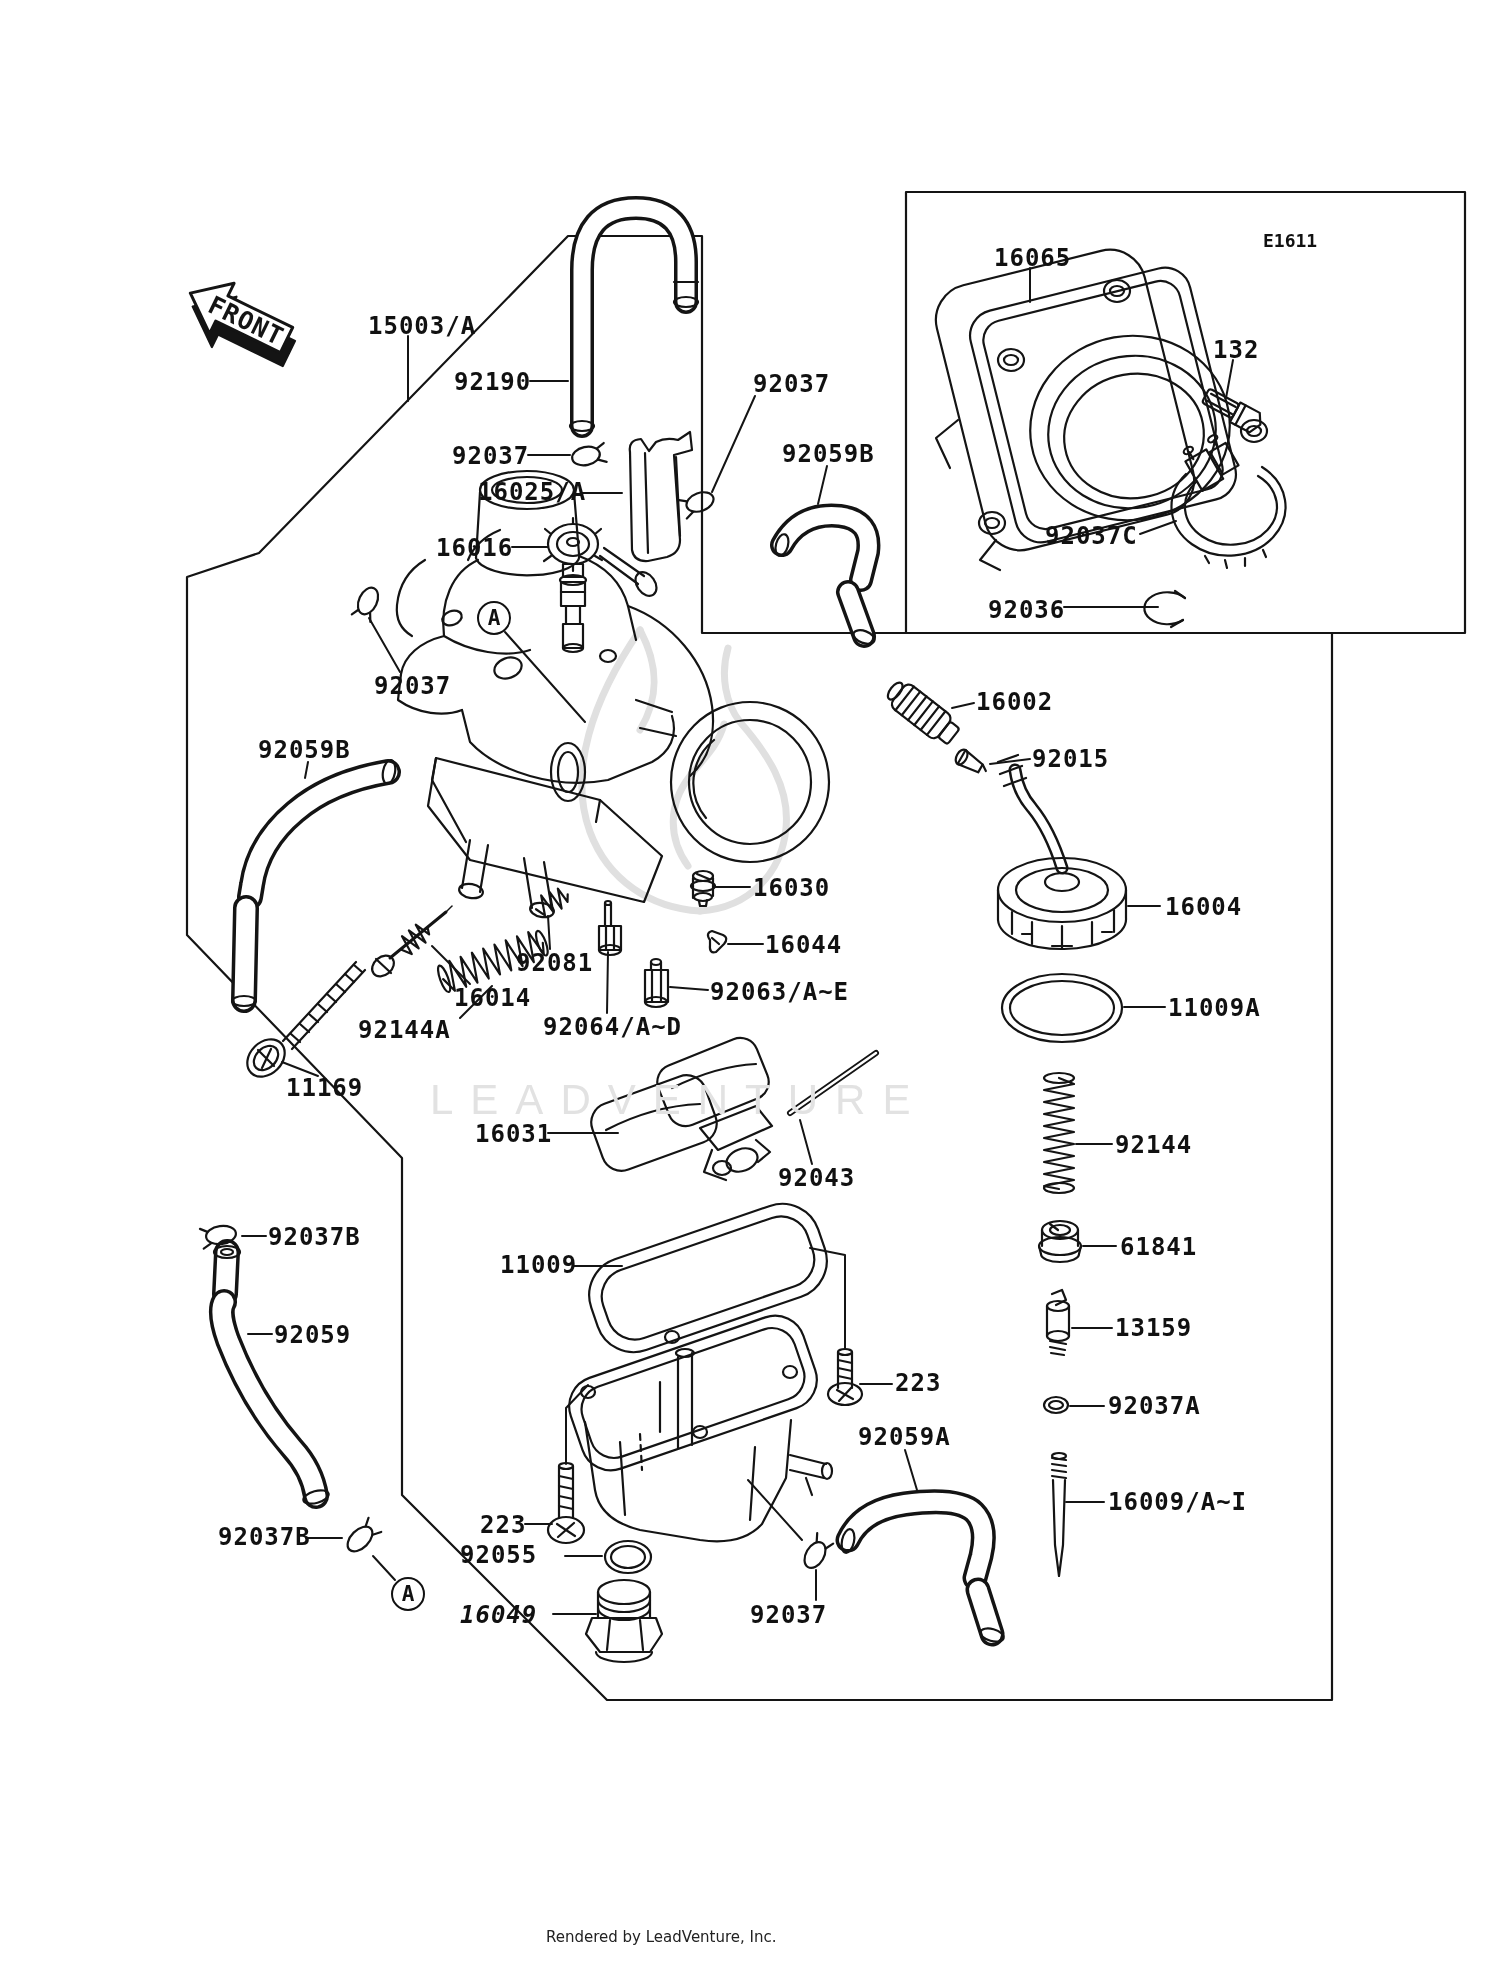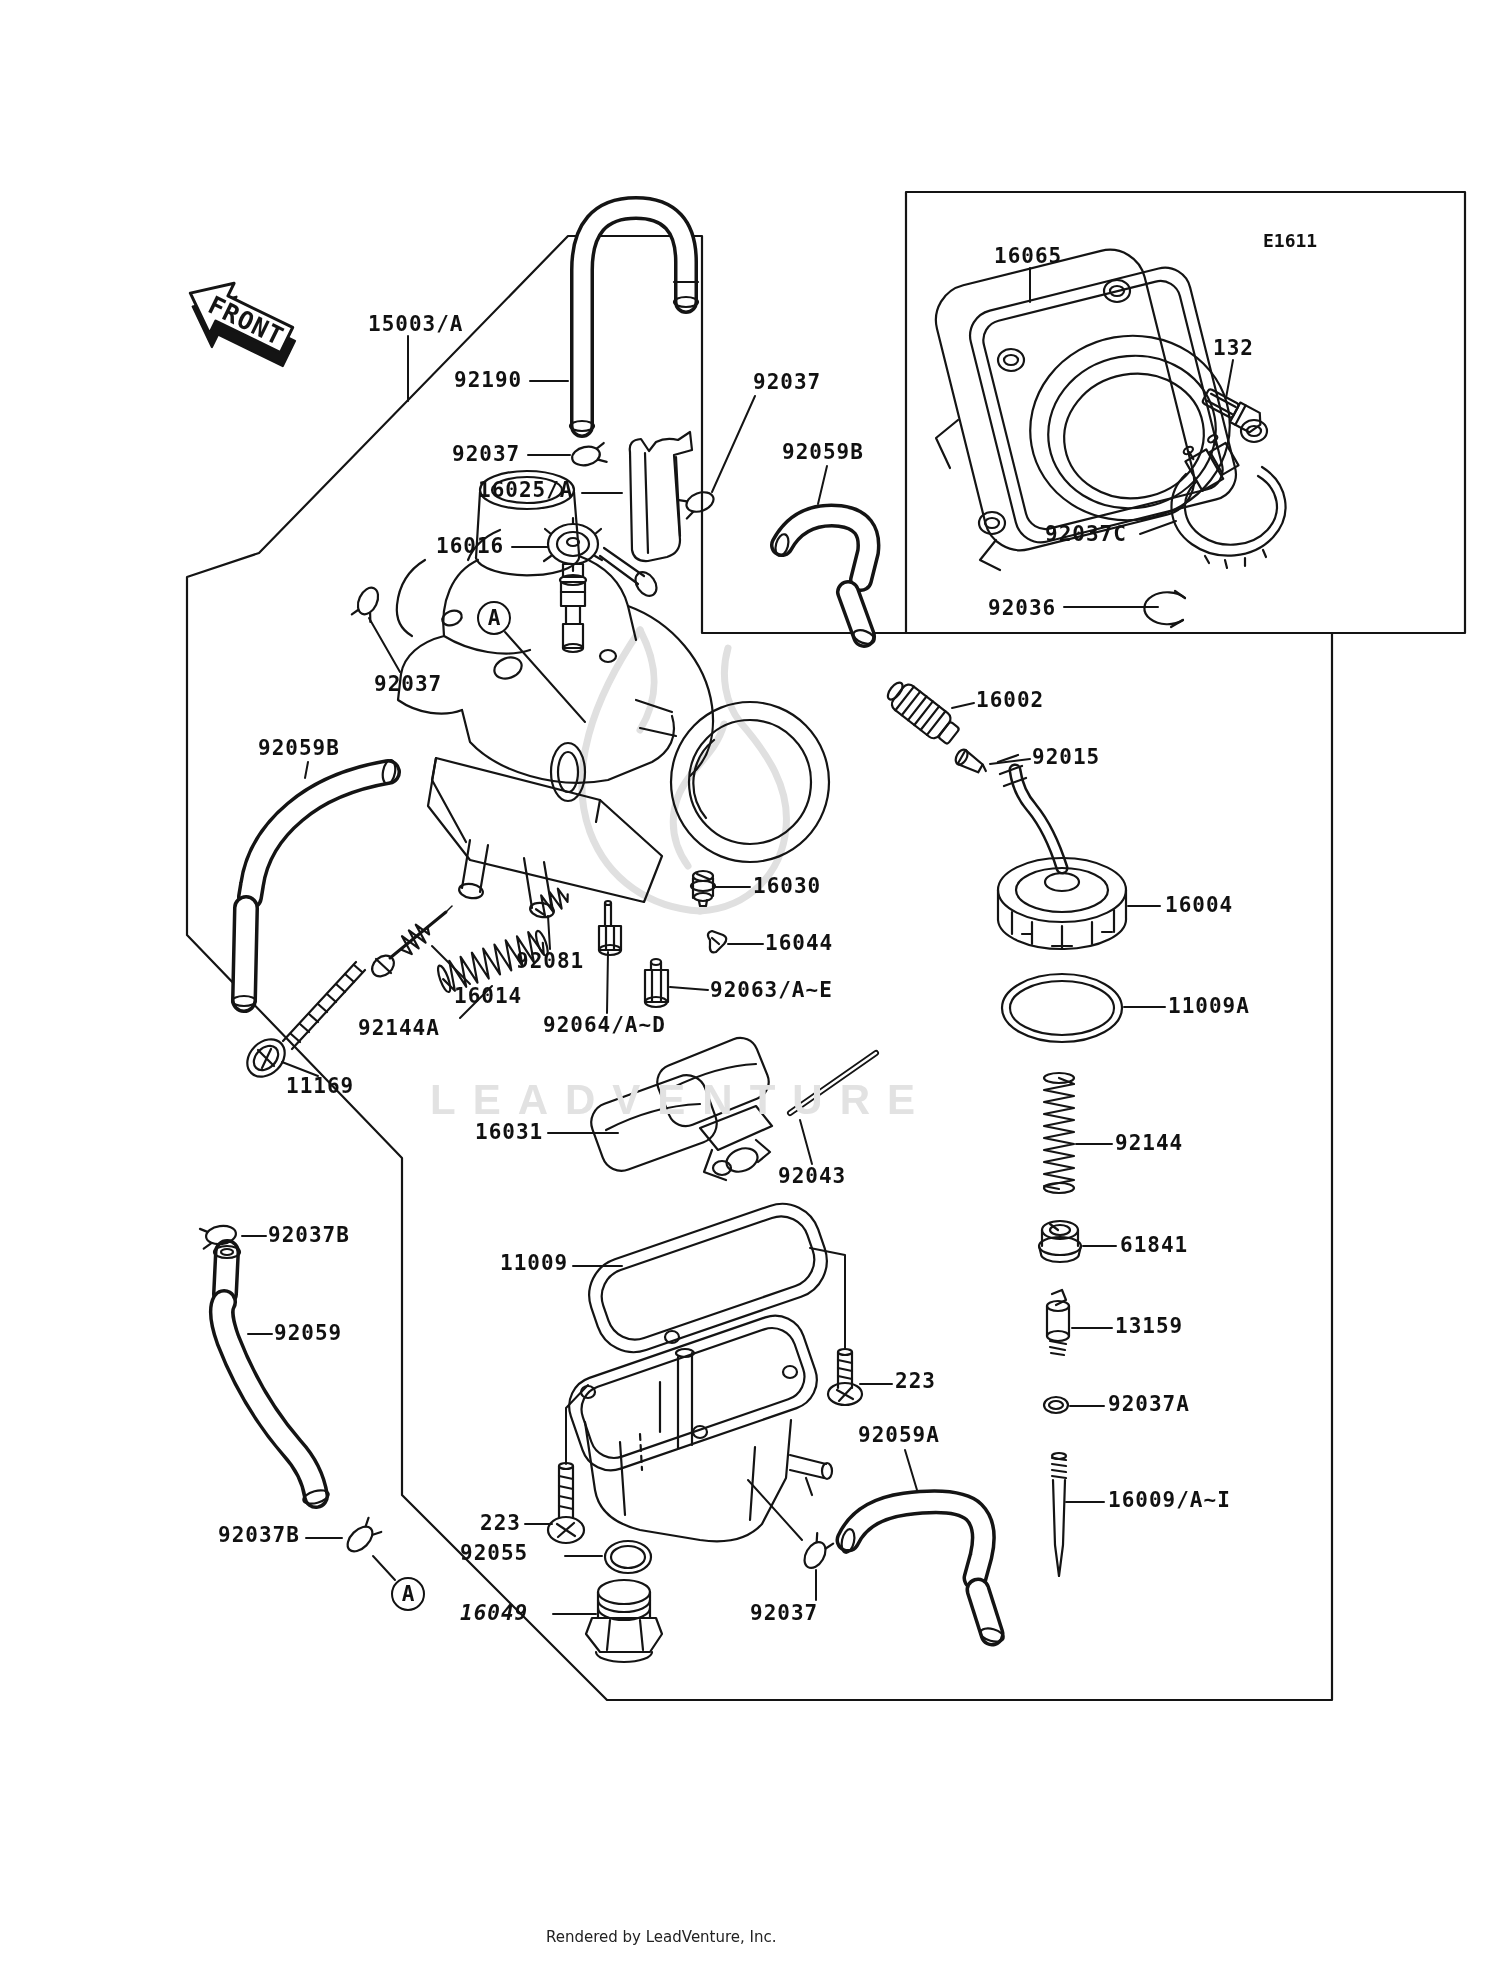--- a/index.html
+++ b/index.html
@@ -1,26 +1,26 @@
 <!DOCTYPE html>
 <html><head>
 <meta charset="utf-8">
 <style>
   html,body{margin:0;padding:0;background:#fff;}
   #stage{position:relative;width:1500px;height:1962px;background:#ffffff;overflow:hidden;
          font-family:"DejaVu Sans",sans-serif;}
   #art{position:absolute;left:0;top:0;}
   .part-label{position:absolute;font-family:"DejaVu Sans Mono",monospace;font-weight:bold;
-      font-size:21px;letter-spacing:1px;color:#111;white-space:nowrap;line-height:1;}
+      font-size:24px;letter-spacing:1px;color:#111;white-space:nowrap;line-height:1;}
   .part-label.small{font-size:18px;letter-spacing:0;}
   .callout{position:absolute;width:34px;height:34px;border:2.5px solid #111;border-radius:50%;
       display:flex;align-items:center;justify-content:center;
       font-family:"DejaVu Sans Mono",monospace;font-weight:bold;font-size:21px;color:#111;box-sizing:border-box;}
   #watermark-text{position:absolute;left:430px;top:1076px;font-family:"Liberation Sans",sans-serif;
-      font-weight:bold;font-size:42px;letter-spacing:17px;color:#e2e2e2;}
+      font-weight:normal;font-size:42px;letter-spacing:17px;color:#e2e2e2;}
   #footer-text{position:absolute;left:546px;top:1928px;font-size:15px;color:#222;
       font-family:"DejaVu Sans",sans-serif;}
 </style>
 </head>
 <body>
 
 <div id="stage">
 
 <svg id="art" width="1500" height="1962" viewBox="0 0 1500 1962" fill="none" stroke="#141414" stroke-width="2.2" stroke-linecap="round" stroke-linejoin="round">
 

